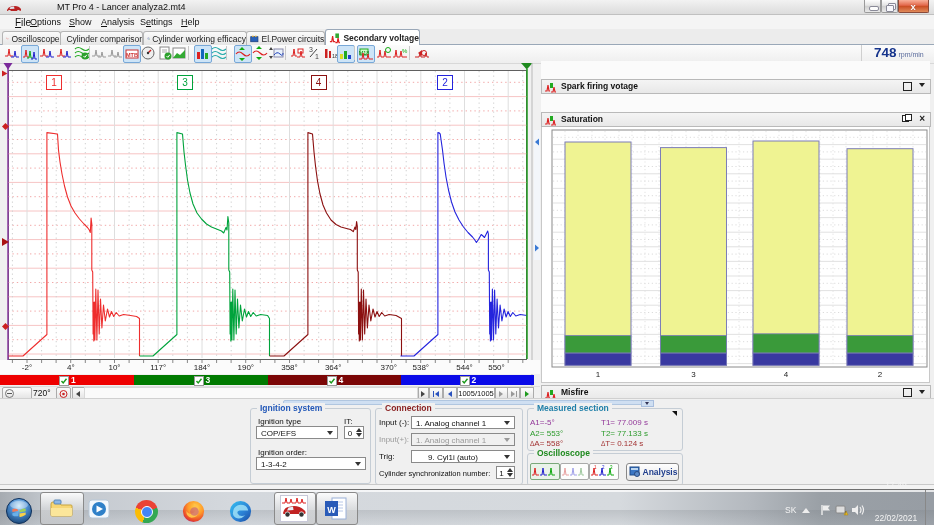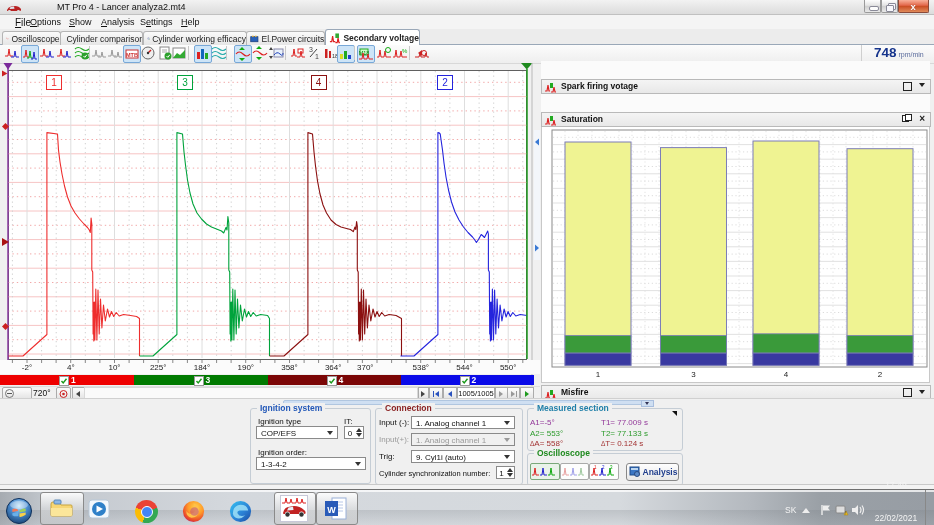--- a/index.html
+++ b/index.html
@@ -316,29 +316,29 @@
       <line x1="449.9" y1="0" x2="449.9" y2="3" stroke="#888" stroke-width="1"></line>
       <line x1="464.5" y1="0" x2="464.5" y2="3" stroke="#888" stroke-width="1"></line>
       <line x1="479.1" y1="0" x2="479.1" y2="3" stroke="#888" stroke-width="1"></line>
       <line x1="493.6" y1="0" x2="493.6" y2="3" stroke="#888" stroke-width="1"></line>
       <line x1="508.2" y1="0" x2="508.2" y2="3" stroke="#888" stroke-width="1"></line>
       <line x1="522.8" y1="0" x2="522.8" y2="3" stroke="#888" stroke-width="1"></line>
     </svg>
   <div style="position:absolute;left:7.0px;top:362.5px;width:40px;text-align:center;font-size:8px;color:#222;">-2°</div>
     <div style="position:absolute;left:50.8px;top:362.5px;width:40px;text-align:center;font-size:8px;color:#222;">4°</div>
     <div style="position:absolute;left:94.5px;top:362.5px;width:40px;text-align:center;font-size:8px;color:#222;">10°</div>
-    <div style="position:absolute;left:138.2px;top:362.5px;width:40px;text-align:center;font-size:8px;color:#222;">225°</div>
+    <div style="position:absolute;left:138.2px;top:362.5px;width:40px;text-align:center;font-size:8px;color:#222;">117°</div>
     <div style="position:absolute;left:182.0px;top:362.5px;width:40px;text-align:center;font-size:8px;color:#222;">184°</div>
     <div style="position:absolute;left:225.8px;top:362.5px;width:40px;text-align:center;font-size:8px;color:#222;">190°</div>
     <div style="position:absolute;left:269.5px;top:362.5px;width:40px;text-align:center;font-size:8px;color:#222;">358°</div>
     <div style="position:absolute;left:313.2px;top:362.5px;width:40px;text-align:center;font-size:8px;color:#222;">364°</div>
-    <div style="position:absolute;left:357.0px;top:362.5px;width:40px;text-align:left;font-size:8px;color:#222;">370°</div>
+    <div style="position:absolute;left:357.0px;top:362.5px;width:40px;text-align:right;font-size:8px;color:#222;">370°</div>
     <div style="position:absolute;left:400.8px;top:362.5px;width:40px;text-align:center;font-size:8px;color:#222;">538°</div>
     <div style="position:absolute;left:444.5px;top:362.5px;width:40px;text-align:center;font-size:8px;color:#222;">544°</div>
-    <div style="position:absolute;left:488.2px;top:362.5px;width:40px;text-align:center;font-size:8px;color:#222;">550°</div>
+    <div style="position:absolute;left:488.2px;top:362.5px;width:40px;font-size:8px;color:#222;">550°</div>
   <div style="position:absolute;left:0px;top:374.5px;width:134px;height:10px;background:#ee0000;"></div>
     <div style="position:absolute;left:59px;top:375.5px;width:8px;height:8px;background:#fff;border:1px solid #999;">
       <svg style="display:block" width="8" height="8" viewBox="0 0 8 8">
         <path d="M1.5,4 L3.2,6 L6.5,1.8" fill="none" stroke="#1a9a1a" stroke-width="1.4"></path>
       </svg>
     </div>
     <div style="position:absolute;left:71px;top:374.5px;font-size:8.5px;font-weight:bold;color:#fff;line-height:10px;">1</div>
     <div style="position:absolute;left:134px;top:374.5px;width:134px;height:10px;background:#007a00;"></div>
     <div style="position:absolute;left:193.5px;top:375.5px;width:8px;height:8px;background:#fff;border:1px solid #999;">
       <svg style="display:block" width="8" height="8" viewBox="0 0 8 8">
@@ -527,21 +527,21 @@
     </div>
     <div style="position:absolute;left:258px;top:447.5px;font-size:8px;color:#111;white-space:nowrap;">Ignition order:</div>
     <div style="position:absolute;left:256px;top:457px;width:110px;height:13px;background:#fff;border:1px solid #8a8a8a;font-size:8px;color:#111;line-height:13px;padding-left:4px;box-sizing:border-box;">1-3-4-2<span style="position:absolute;right:4px;top:4.0px;width:0;height:0;border-left:3px solid transparent;border-right:3px solid transparent;border-top:4px solid #333;"></span></div>
     <div style="position:absolute;left:375px;top:408px;width:146px;height:75px;border:1px solid #c5cdd5;border-radius:3px;"></div>
     <div style="position:absolute;left:382px;top:403px;background:#f0f0f0;padding:0 3px;font-size:8.5px;font-weight:bold;color:#8b2222;">Connection</div>
     <div style="position:absolute;left:379px;top:417.5px;font-size:8px;color:#111;white-space:nowrap;">Input (-):</div>
     <div style="position:absolute;left:411px;top:415.5px;width:104px;height:13px;background:#fff;border:1px solid #8a8a8a;font-size:8px;color:#111;line-height:13px;padding-left:4px;box-sizing:border-box;">1. Analog channel 1<span style="position:absolute;right:4px;top:4.0px;width:0;height:0;border-left:3px solid transparent;border-right:3px solid transparent;border-top:4px solid #333;"></span></div>
     <div style="position:absolute;left:379px;top:434.5px;font-size:8px;color:#9a9a9a;white-space:nowrap;">Input(+):</div>
     <div style="position:absolute;left:411px;top:432.5px;width:104px;height:13px;background:#f0f0f0;border:1px solid #8a8a8a;font-size:8px;color:#9a9a9a;line-height:13px;padding-left:4px;box-sizing:border-box;">1. Analog channel 1<span style="position:absolute;right:4px;top:4.0px;width:0;height:0;border-left:3px solid transparent;border-right:3px solid transparent;border-top:4px solid #9a9a9a;"></span></div>
     <div style="position:absolute;left:379px;top:451.5px;font-size:8px;color:#111;white-space:nowrap;">Trig:</div>
-    <div style="position:absolute;left:411px;top:449.5px;width:104px;height:13px;background:#fff;border:1px solid #8a8a8a;font-size:8px;color:#111;line-height:13px;padding-left:4px;box-sizing:border-box;">9. Cyl1i (auto)<span style="position:absolute;right:4px;top:4.0px;width:0;height:0;border-left:3px solid transparent;border-right:3px solid transparent;border-top:4px solid #333;"></span></div>
+    <div style="position:absolute;left:411px;top:449.5px;width:104px;height:13px;background:#fff;border:1px solid #8a8a8a;font-size:8px;color:#111;line-height:13px;padding-left:16px;box-sizing:border-box;">9. Cyl1i (auto)<span style="position:absolute;right:4px;top:4.0px;width:0;height:0;border-left:3px solid transparent;border-right:3px solid transparent;border-top:4px solid #333;"></span></div>
     <div style="position:absolute;left:379px;top:469px;font-size:7.5px;color:#111;white-space:nowrap;">Cylinder synchronization number:</div>
     <div style="position:absolute;left:496px;top:466px;width:19px;height:13px;background:#fff;border:1px solid #8a8a8a;font-size:8px;color:#111;line-height:13px;box-sizing:border-box;">
       <span style="position:absolute;left:0;right:8px;text-align:center;">1</span>
       <span style="position:absolute;right:1px;top:1px;width:0;height:0;border-left:3px solid transparent;border-right:3px solid transparent;border-bottom:4px solid #333;"></span>
       <span style="position:absolute;right:1px;bottom:1px;width:0;height:0;border-left:3px solid transparent;border-right:3px solid transparent;border-top:4px solid #333;"></span>
     </div>
     <div style="position:absolute;left:527px;top:408px;width:154px;height:41px;border:1px solid #c5cdd5;border-radius:3px;"></div>
     <div style="position:absolute;left:534px;top:403px;background:#f0f0f0;padding:0 3px;font-size:8.5px;font-weight:bold;color:#1f7fa8;">Measured section</div>
     <div style="position:absolute;left:530px;top:418px;font-size:8px;color:#93399a;white-space:nowrap;">A1=-5°</div>
     <div style="position:absolute;left:601px;top:418px;font-size:8px;color:#93399a;white-space:nowrap;">T1= 77.009 s</div>

